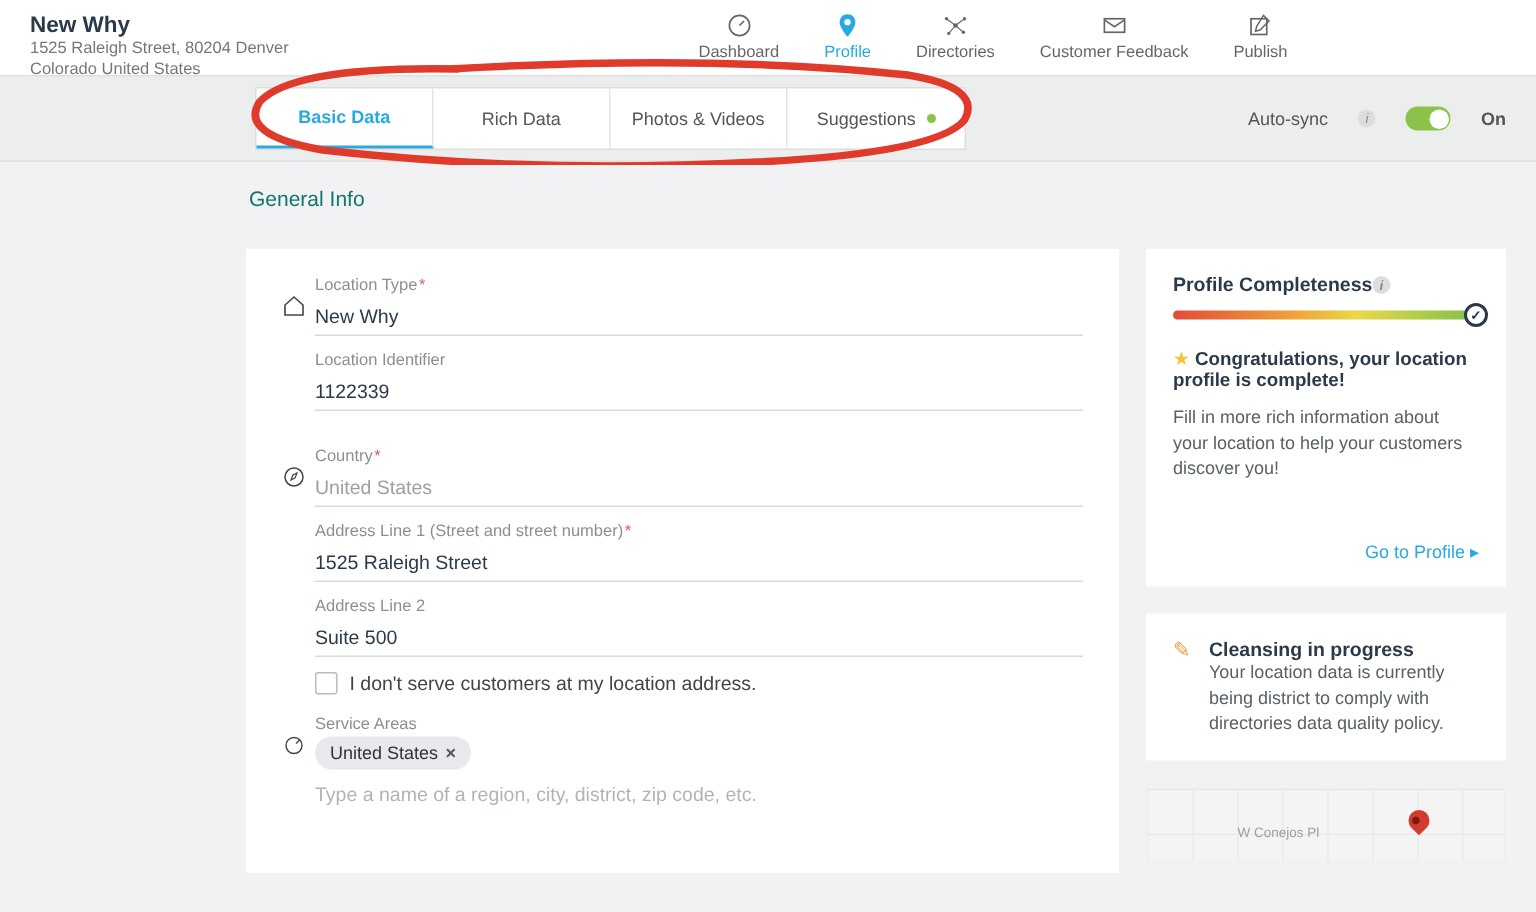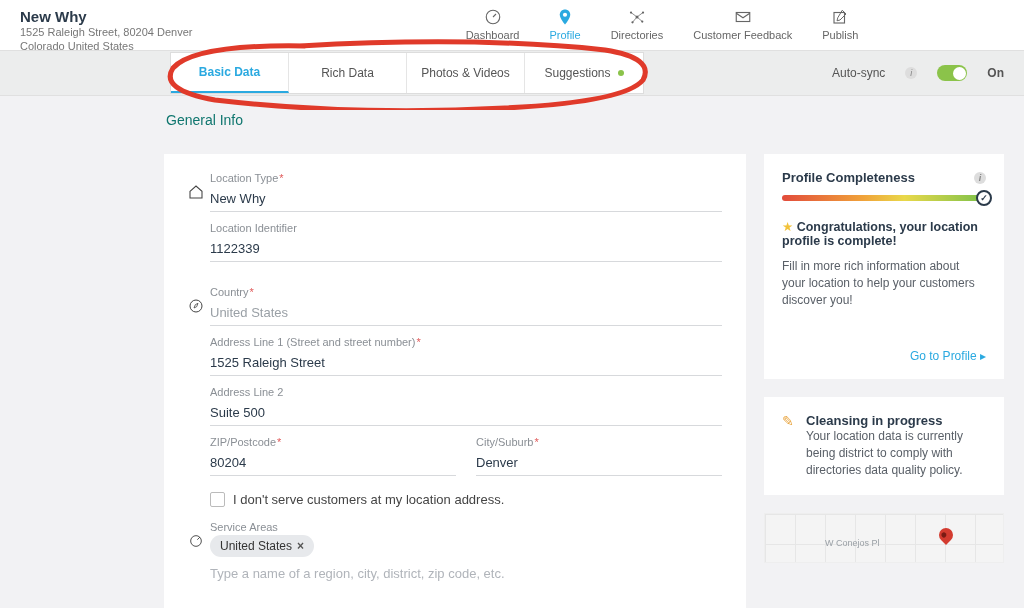--- a/index.html
+++ b/index.html
@@ -36,21 +36,21 @@
     align-items: center;
     font-size: 11px;
     color: #666;
     cursor: pointer;
   }
   .nav-item.active { color: #2aa9e0; }
   .nav-item .icon { width: 18px; height: 18px; margin-bottom: 3px; }
   
   .tabbar {
     background: #eceded;
-    height: 46px;
+    height: 58px;
     display: flex;
     align-items: center;
     padding-left: 170px;
     border-top: 1px solid #e0e0e0;
     border-bottom: 1px solid #e0e0e0;
     position: relative;
   }
   .tabs {
     display: flex;
     background: #fff;
@@ -143,21 +143,21 @@
     background: #e7e9ec; border-radius: 12px;
     padding: 4px 10px; font-size: 12px; color: #333;
     gap: 5px;
     margin-bottom: 6px;
   }
   .chip .x { font-weight: 700; color: #555; cursor: pointer; }
   .placeholder-line { font-size: 13px; color: #b0b4ba; padding: 3px 0; border-bottom: none; }
   
   .right-col { flex: 0 0 240px; display: flex; flex-direction: column; gap: 18px; }
   .side-card { background: #fff; padding: 16px 18px; }
-  .side-card h3 { font-size: 13px; font-weight: 600; color: #2b3a4a; margin-bottom: 10px; display: flex; align-items: center; justify-content: space-between; }
+  .side-card h3 { font-size: 13px; font-weight: 600; color: #2b3a4a; margin-bottom: 10px; display: flex; align-items: center; justify-content: flex-start; }
   .meter {
     height: 6px; border-radius: 3px;
     background: linear-gradient(90deg, #e24b3b 0%, #f0a33a 40%, #e9d84a 60%, #7ac14a 100%);
     position: relative;
     margin-bottom: 18px;
   }
   .meter .thumb {
     position: absolute; right: -6px; top: -5px;
     width: 16px; height: 16px; border-radius: 50%;
     background: #fff; border: 2px solid #2b3a4a;
@@ -316,30 +316,20 @@
             <input type="text" readonly="" value="United States" style="">
           </div>
           <div class="field">
             <label class="req">Address Line 1 (Street and street number)</label>
             <input type="text" value="1525 Raleigh Street" style="">
           </div>
           <div class="field">
             <label>Address Line 2</label>
             <input type="text" value="Suite 500" style="">
           </div>
-          <div class="two-col">
-            <div class="field">
-              <label class="req">ZIP/Postcode</label>
-              <input type="text" value="80204" style="">
-            </div>
-            <div class="field">
-              <label class="req">City/Suburb</label>
-              <input type="text" value="Denver" style="">
-            </div>
-          </div>
           <div class="checkbox-row">
             <span class="box"></span>
             <span>I don't serve customers at my location address.</span>
           </div>
         </div>
       </div>
 
       <div class="form-row">
         <div class="row-icon">
           <svg width="16" height="16" viewBox="0 0 24 24">

